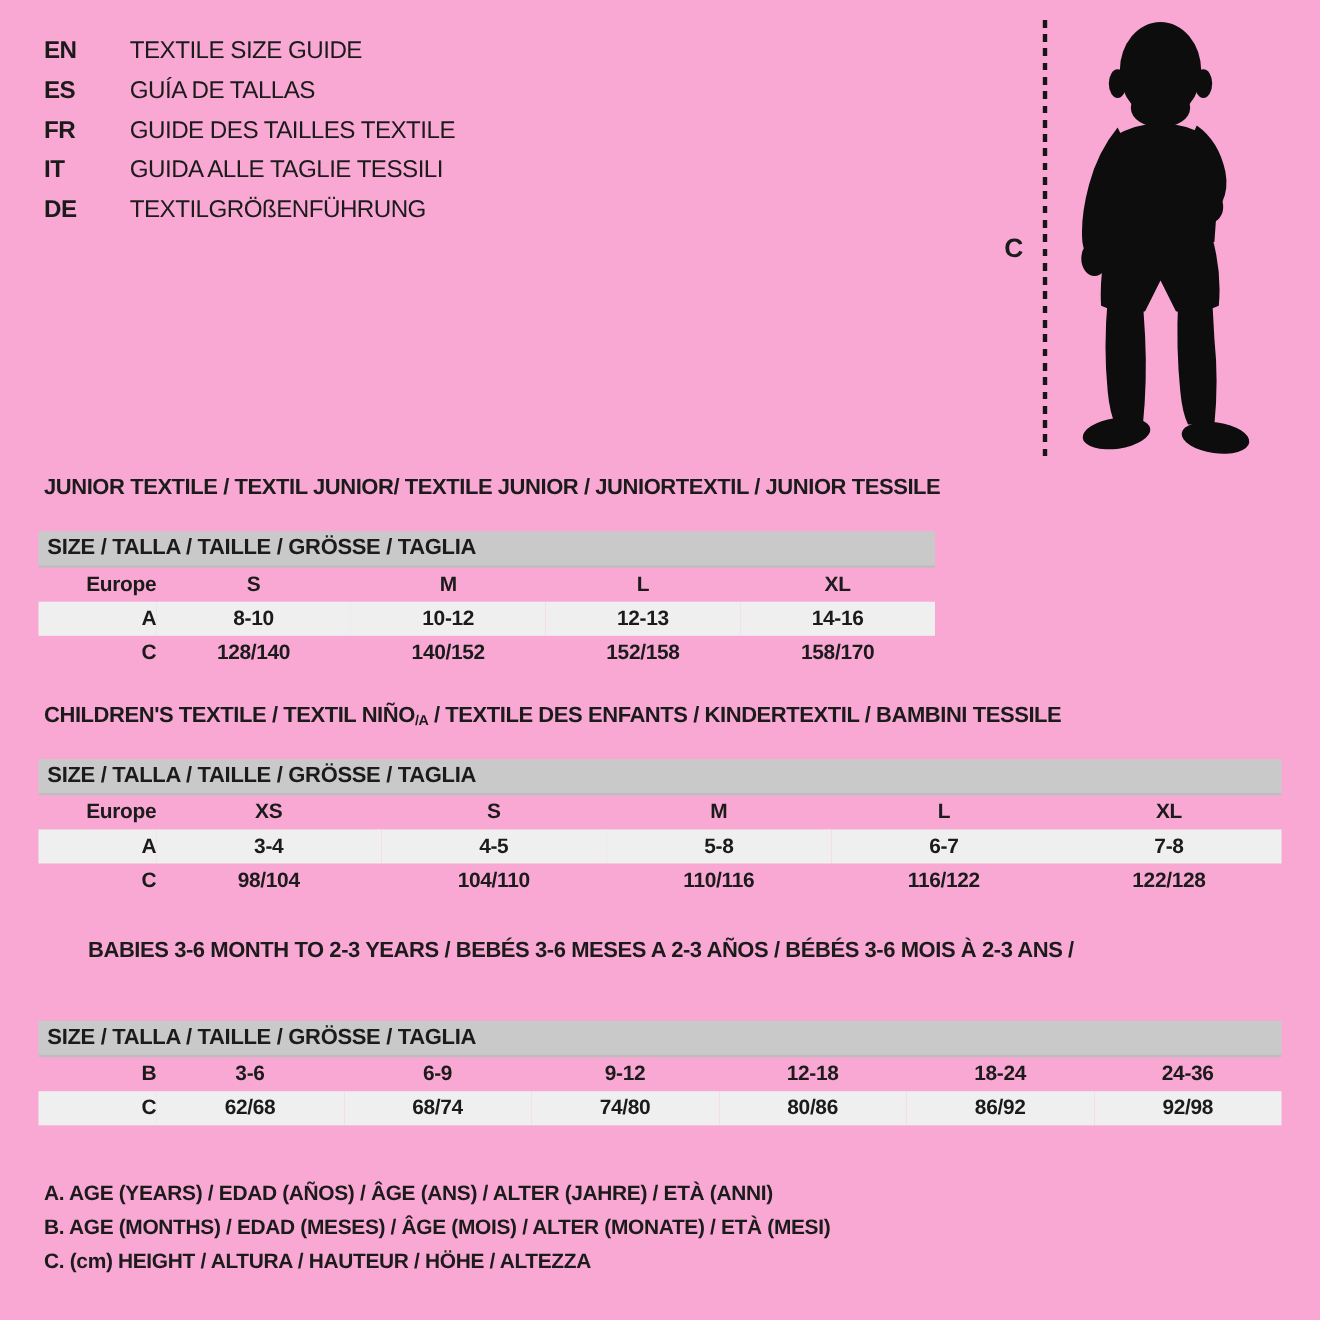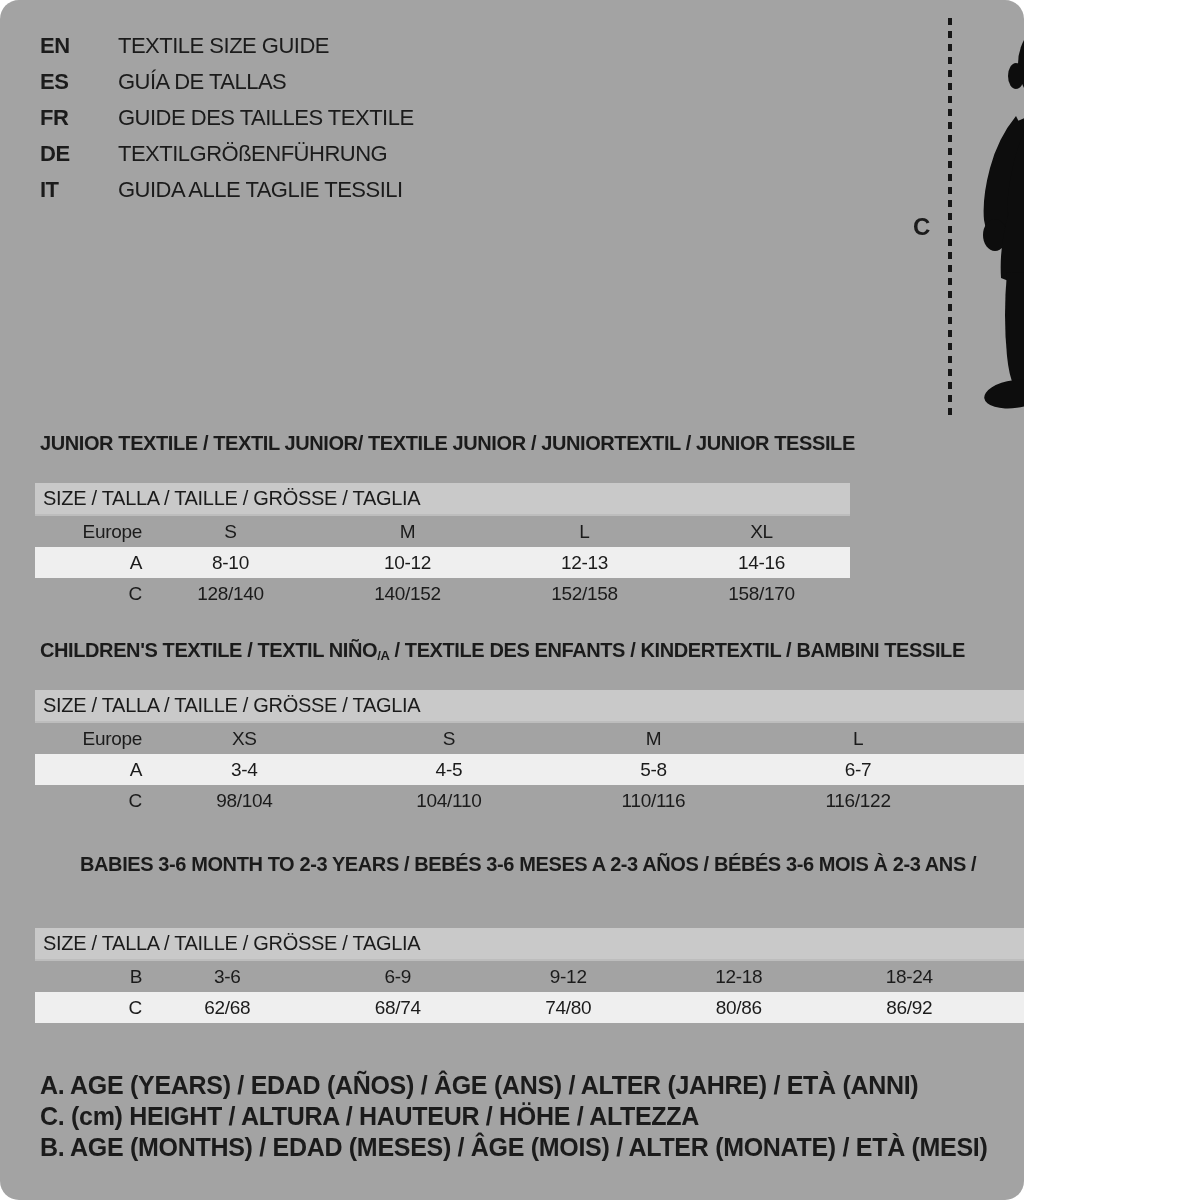--- a/index.html
+++ b/index.html
@@ -1,18 +1,18 @@
 <!DOCTYPE html>
 <html><head>
 <meta charset="utf-8">
 <style>
   html,body{margin:0;padding:0;background:#fff;}
   .page{
-    position:relative;width:1024px;height:1200px;background:#a3a3a3;
-    font-family:"Liberation Sans",sans-serif;color:#1b1b1b;overflow:hidden;border-radius:19px;
+    position:relative;width:1200px;height:1200px;background:#f9a8d4;
+    font-family:"Liberation Sans",sans-serif;color:#1b1b1b;overflow:hidden;
   }
   
   .lang{position:absolute;top:28px;left:40px;}
   .lang-row{display:flex;line-height:36px;}
   .lang-code{width:78px;font-weight:700;font-size:22px;letter-spacing:-0.5px;}
   .lang-title{font-weight:400;font-size:22px;letter-spacing:-0.5px;white-space:nowrap;}
 
   
   .dash-line{
     position:absolute;left:948px;top:18px;width:4px;height:400px;
@@ -30,33 +30,33 @@
   #children-heading{top:639px;}
   #babies-heading{top:849px;line-height:31px;white-space:nowrap;margin-left:40px;}
   .subscript{font-size:13px;font-weight:700;vertical-align:-3px;}
 
   
   .size-table{position:absolute;border-collapse:collapse;table-layout:fixed;}
   #junior-table{left:35px;top:483px;width:815px;}
   #children-table{left:35px;top:690px;width:1130px;}
   #babies-table{left:35px;top:928px;width:1130px;}
   .size-table td{
-    height:31px;padding:0;font-size:19px;font-weight:400;letter-spacing:-0.3px;
+    height:31px;padding:0;font-size:19px;font-weight:700;letter-spacing:-0.3px;
     vertical-align:middle;text-align:center;white-space:nowrap;
   }
   .size-table td.rowlabel{text-align:right;padding-left:7px;}
   .bar-row td{
     background:#c9c9c9;border-bottom:2px solid #bdbdbd;
     text-align:left;padding-left:8px;font-size:20px;
   }
   .shade td{background:#efefef;}
 
   
   .legend{
-    position:absolute;left:40px;top:1070px;font-size:25px;font-weight:700;
+    position:absolute;left:40px;top:1070px;font-size:19px;font-weight:700;
     letter-spacing:-0.3px;line-height:31px;white-space:nowrap;
   }
 </style>
 </head>
 <body>
 
 <div class="page">
 
   <div class="lang">
     <div class="lang-row">
@@ -65,26 +65,26 @@
     </div>
     <div class="lang-row">
       <span class="lang-code">ES</span>
       <span class="lang-title">GUÍA DE TALLAS</span>
     </div>
     <div class="lang-row">
       <span class="lang-code">FR</span>
       <span class="lang-title">GUIDE DES TAILLES TEXTILE</span>
     </div>
     <div class="lang-row">
+      <span class="lang-code">IT</span>
+      <span class="lang-title">GUIDA ALLE TAGLIE TESSILI</span>
+    </div>
+    <div class="lang-row">
       <span class="lang-code">DE</span>
       <span class="lang-title">TEXTILGRÖßENFÜHRUNG</span>
-    </div>
-    <div class="lang-row">
-      <span class="lang-code">IT</span>
-      <span class="lang-title">GUIDA ALLE TAGLIE TESSILI</span>
     </div>
   </div>
 
   <div class="dash-line"></div>
   <div class="c-label">C</div>
   <div class="silhouette">
     <svg viewBox="0 0 186 404" width="186" height="404" xmlns="http://www.w3.org/2000/svg">
       <g fill="#0d0d0d">
         <ellipse cx="93" cy="50" rx="37" ry="44"></ellipse>
         <ellipse cx="54" cy="62" rx="8" ry="13"></ellipse>
@@ -217,17 +217,17 @@
         <td>74/80</td>
         <td>80/86</td>
         <td>86/92</td>
         <td>92/98</td>
       </tr>
     </tbody>
   </table>
 
   <div class="legend">
     <div>A. AGE (YEARS) / EDAD (AÑOS) / ÂGE (ANS) / ALTER (JAHRE) / ETÀ (ANNI)</div>
+    <div>B. AGE (MONTHS) / EDAD (MESES) / ÂGE (MOIS) / ALTER (MONATE) / ETÀ (MESI)</div>
     <div>C. (cm) HEIGHT / ALTURA / HAUTEUR / HÖHE / ALTEZZA</div>
-    <div>B. AGE (MONTHS) / EDAD (MESES) / ÂGE (MOIS) / ALTER (MONATE) / ETÀ (MESI)</div>
   </div>
 
 </div>
 
 </body></html>

